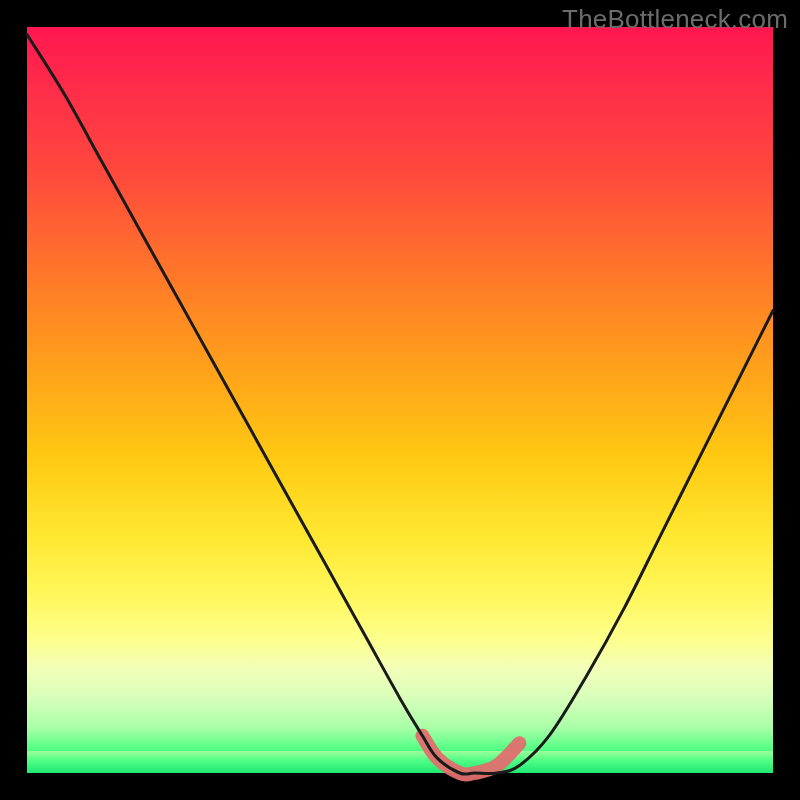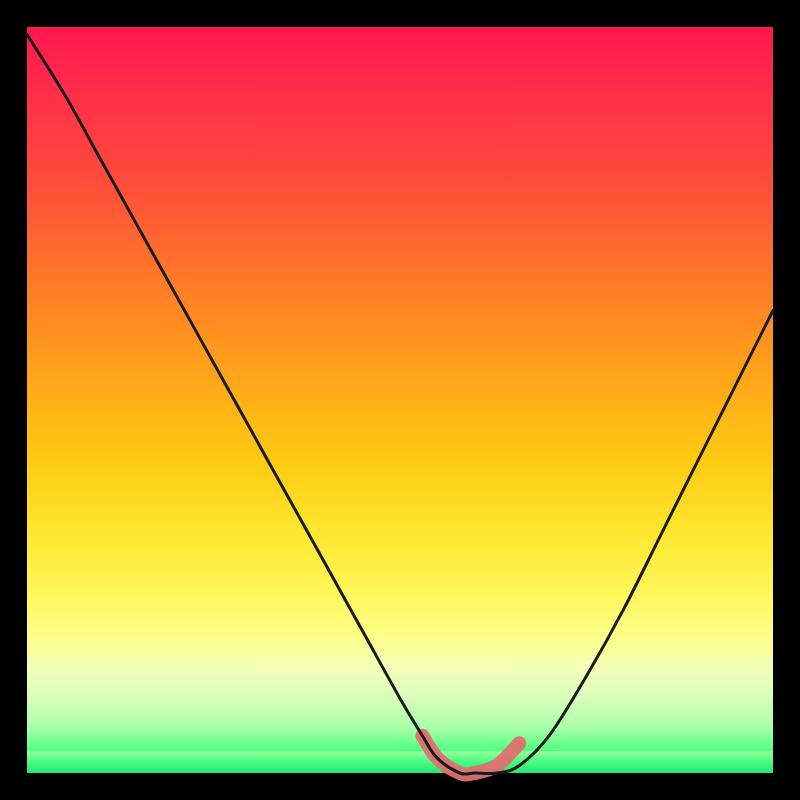--- a/index.html
+++ b/index.html
@@ -82,20 +82,21 @@
     stroke-linecap: round;
     stroke-linejoin: round;
     opacity: 0.95;
   }
 </style>
 </head>
 <body>
 
 <div class="frame">
 
+  <div class="watermark">TheBottleneck.com</div>
 
   <div class="plot">
     <div class="gradient"></div>
     <div class="green-band"></div>
 
     <svg class="curve" viewBox="0 0 746 746" preserveAspectRatio="none">
       <path id="basin-path" class="basin" d="M 395.4 708.7 C 398.1 712.7, 403.6 724.4, 410.3 731.1 C 417.0 737.8, 426.0 743.3, 432.7 746.0 C 439.4 748.7, 440.9 747.3, 447.6 746.0 C 454.3 744.7, 461.9 743.9, 470.0 738.5 C 478.0 733.2, 488.3 720.2, 492.4 716.2"></path>
       <path id="main-path" class="main-curve" d="M 0.0 7.5 C 6.7 18.2, 23.9 44.3, 37.3 67.1 C 50.7 90.0, 61.2 110.1, 74.6 134.3 C 88.0 158.5, 98.5 177.2, 111.9 201.4 C 125.3 225.6, 135.8 244.4, 149.2 268.6 C 162.6 292.7, 173.1 311.5, 186.5 335.7 C 199.9 359.9, 210.4 378.7, 223.8 402.8 C 237.2 427.0, 247.7 445.8, 261.1 470.0 C 274.5 494.2, 285.0 512.9, 298.4 537.1 C 311.8 561.3, 322.3 580.1, 335.7 604.3 C 349.1 628.4, 362.3 652.6, 373.0 671.4 C 383.7 690.2, 388.7 698.0, 395.4 708.7 C 402.1 719.4, 403.6 724.4, 410.3 731.1 C 417.0 737.8, 426.0 743.3, 432.7 746.0 C 439.4 748.7, 440.9 746.0, 447.6 746.0 C 454.3 746.0, 461.9 747.3, 470.0 746.0 C 478.0 744.7, 483.0 745.3, 492.4 738.5 C 501.8 731.8, 510.1 724.8, 522.2 708.7 C 534.3 692.6, 546.1 671.8, 559.5 649.0 C 572.9 626.2, 583.4 607.4, 596.8 581.9 C 610.2 556.4, 620.7 534.1, 634.1 507.3 C 647.5 480.4, 658.0 459.5, 671.4 432.7 C 684.8 405.8, 695.3 384.9, 708.7 358.1 C 722.1 331.2, 739.3 296.9, 746.0 283.5"></path>
     </svg>
   </div>

